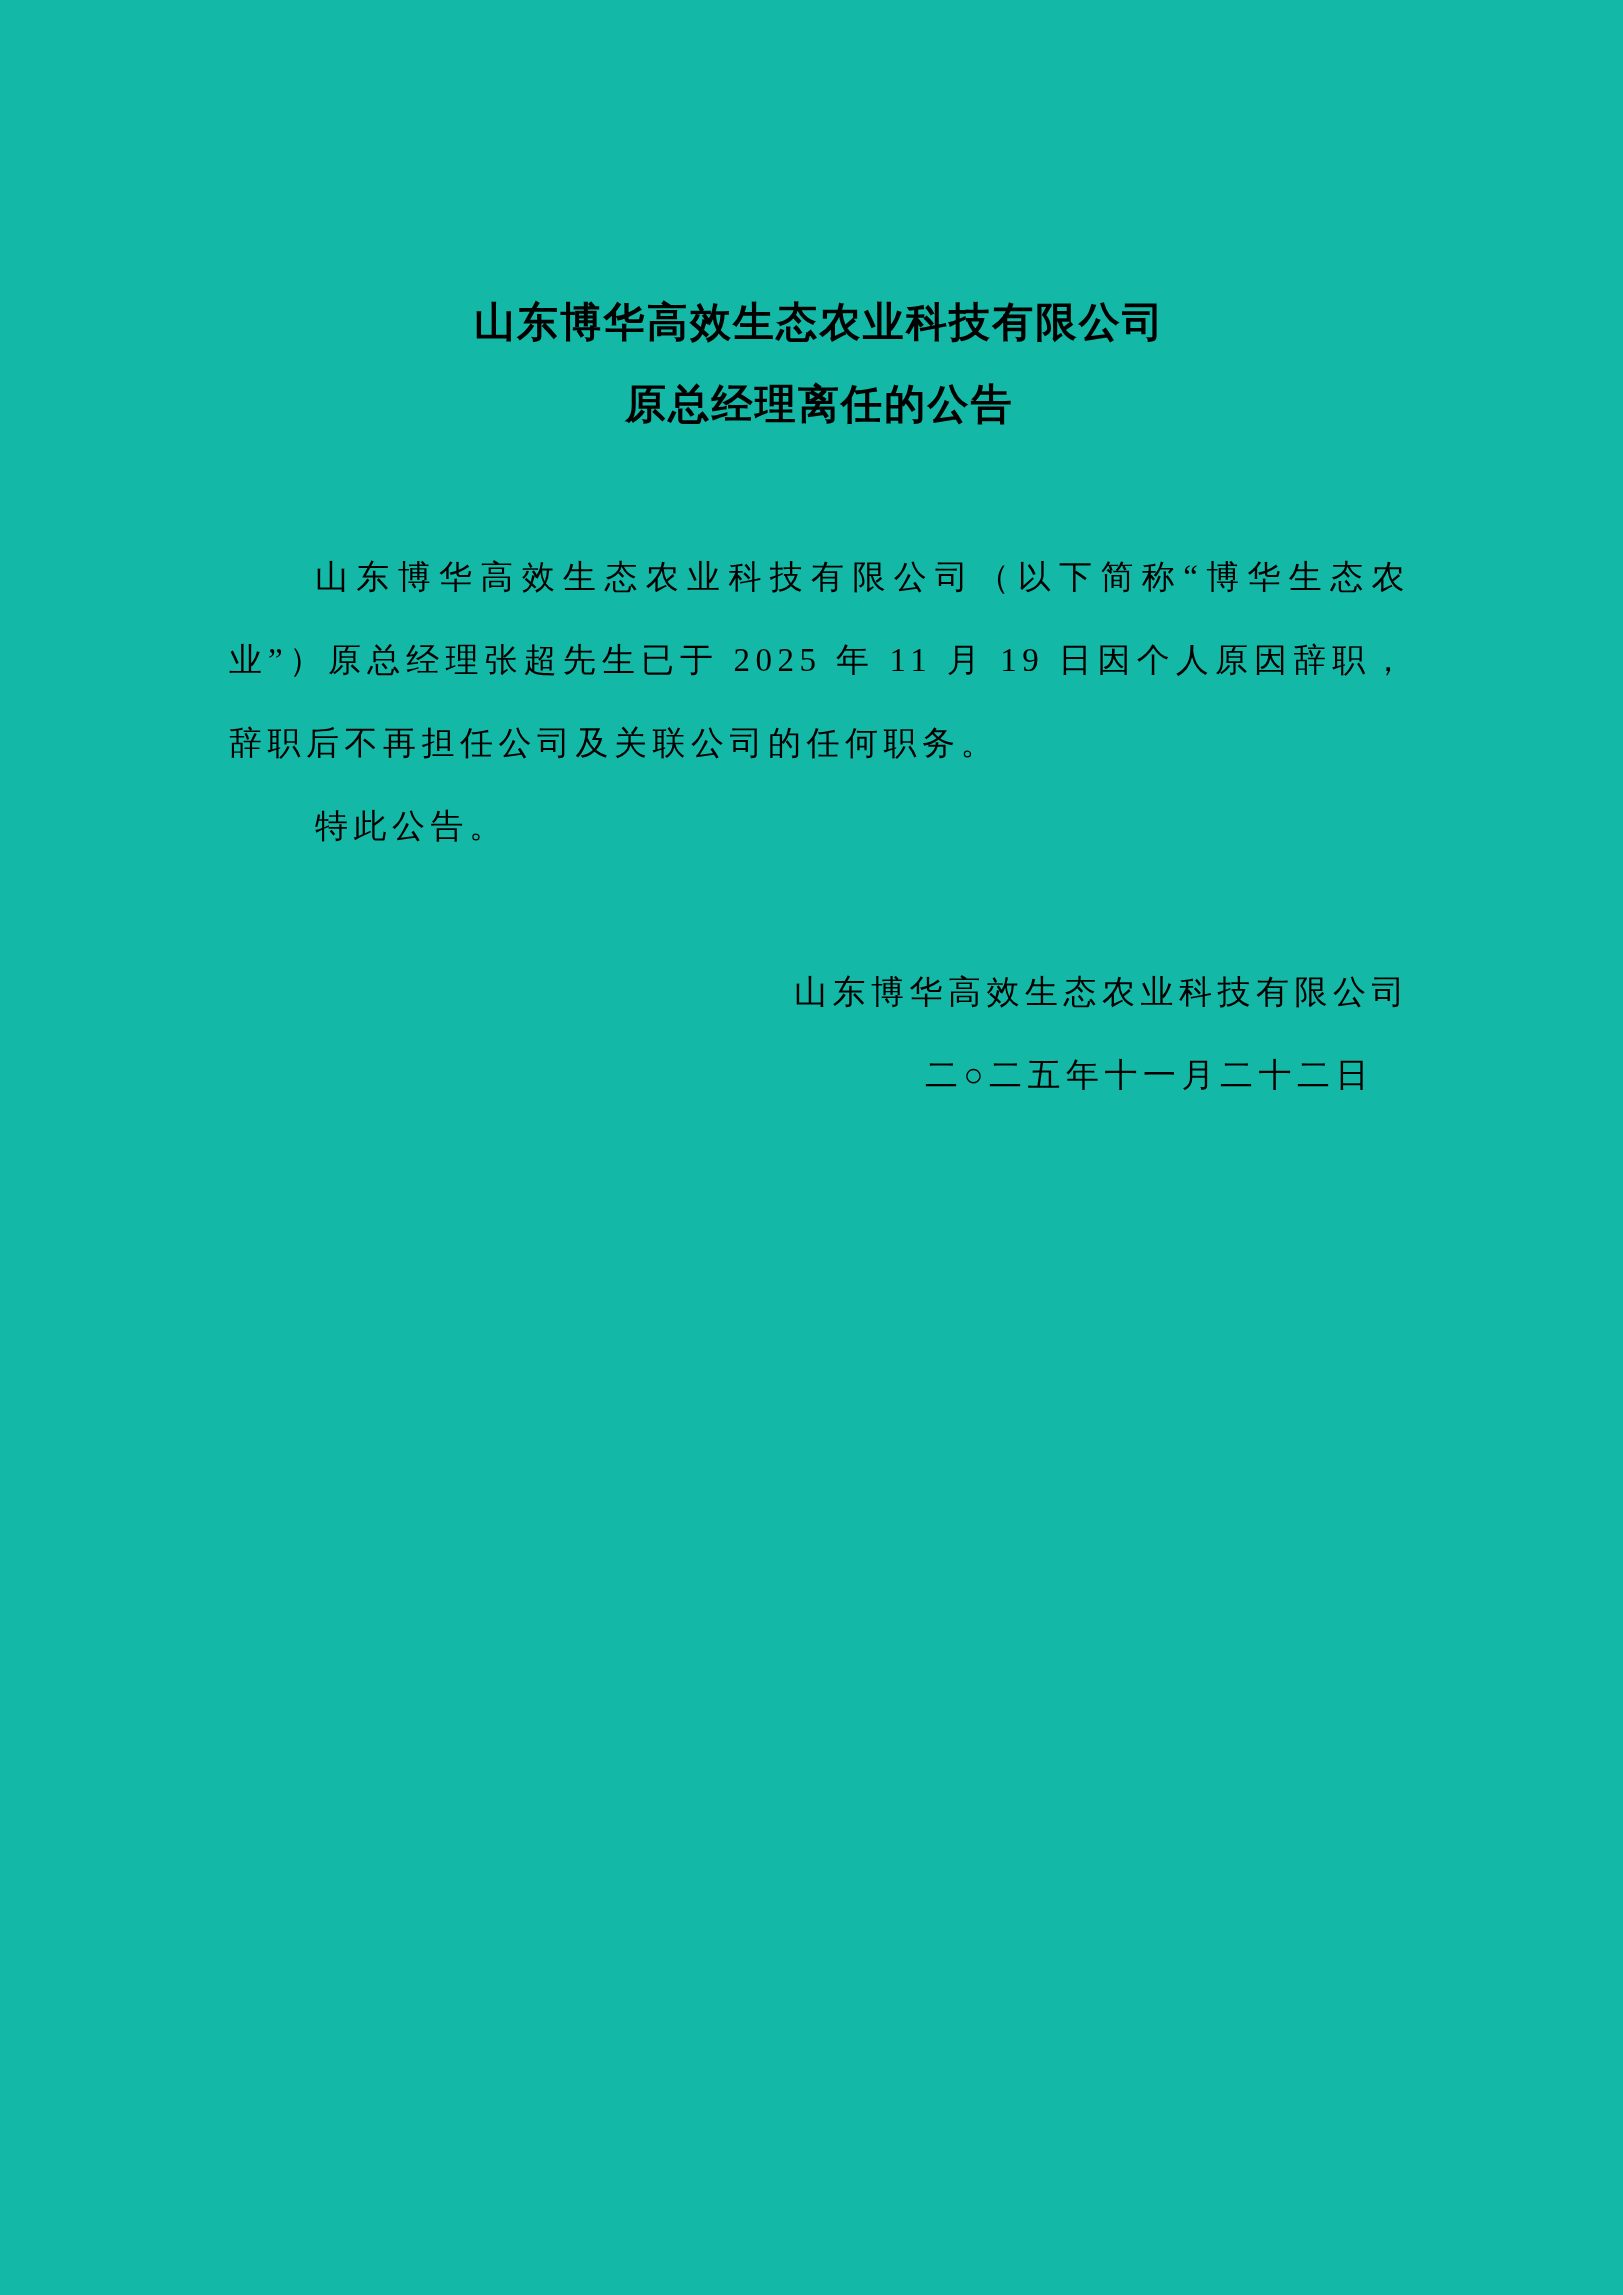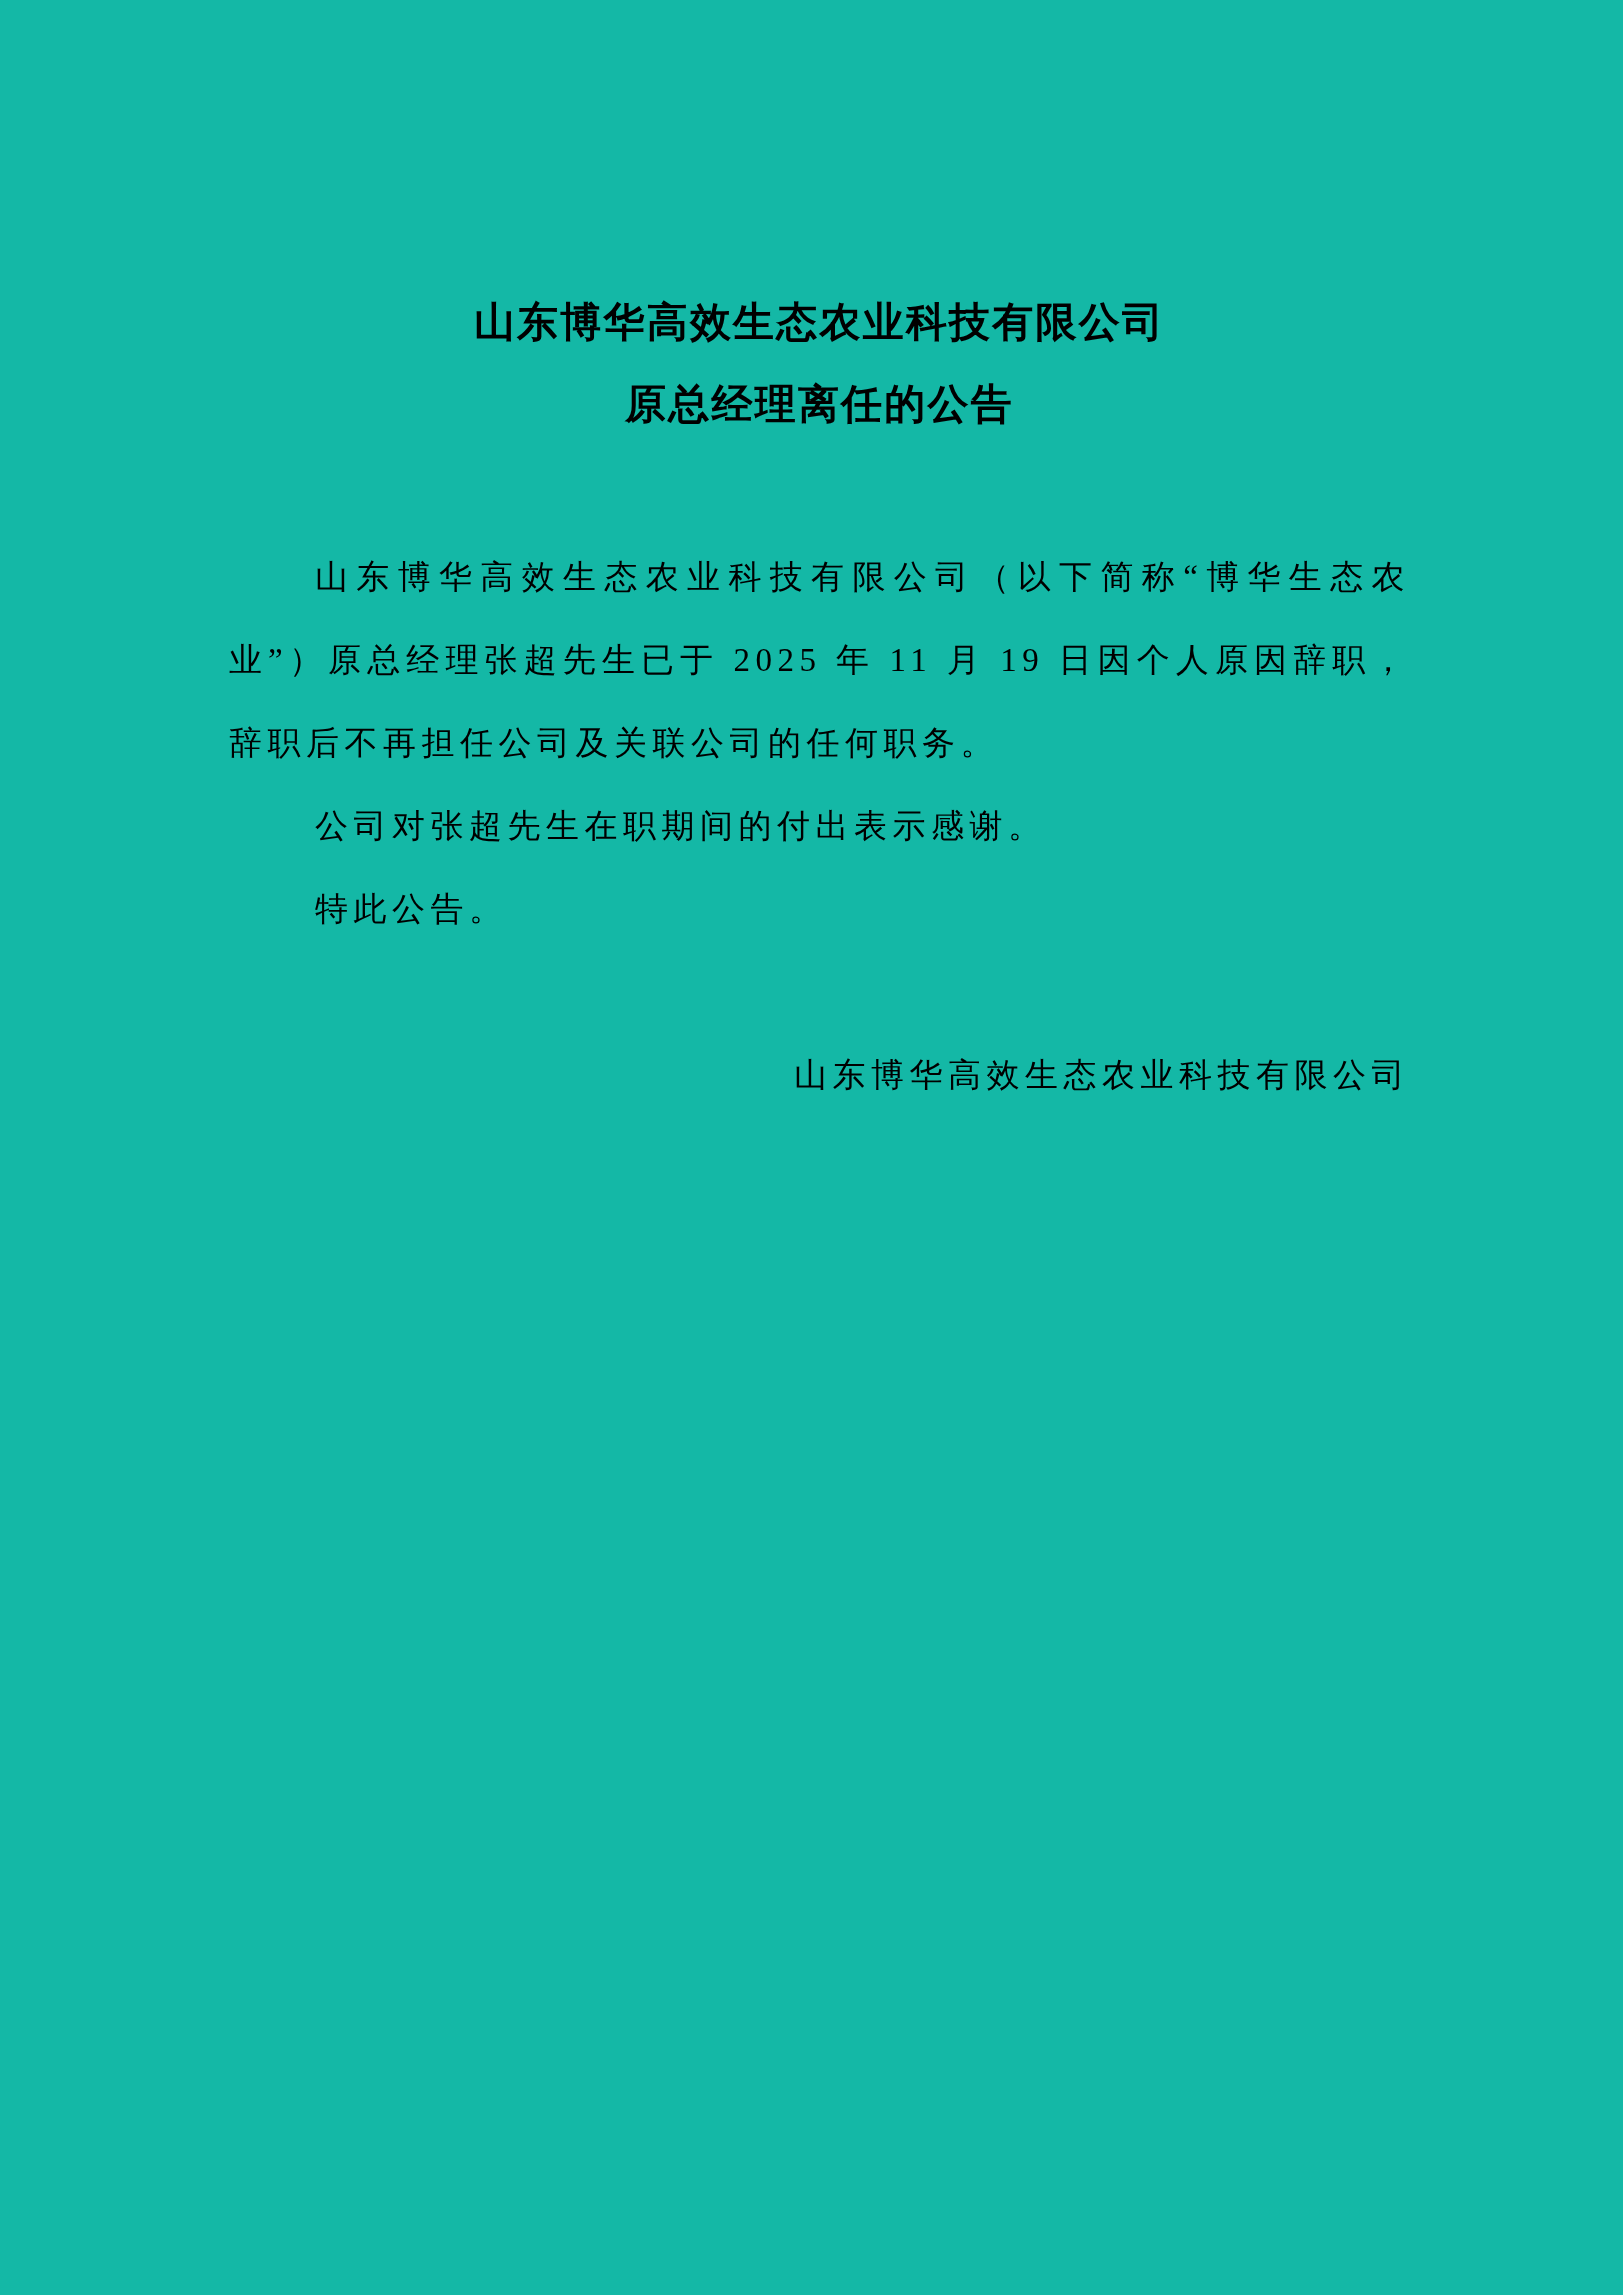--- a/index.html
+++ b/index.html
@@ -60,22 +60,22 @@
 
 <div class="page">
 
   <div class="title-block">
     <h1 class="doc-title">山东博华高效生态农业科技有限公司</h1>
     <h1 class="doc-title">原总经理离任的公告</h1>
   </div>
 
   <div class="body-block">
     <p>山东博华高效生态农业科技有限公司（以下简称“博华生态农业”）原总经理张超先生已于 2025 年 11 月 19 日因个人原因辞职，辞职后不再担任公司及关联公司的任何职务。</p>
-    <p>公司对张超先生在职期间的付出表示感谢。</p>
     <p>特此公告。</p>
   </div>
 
   <div class="signature-block">
     <p class="signature-company">山东博华高效生态农业科技有限公司</p>
+    <p class="signature-date">二○二五年十一月二十二日</p>
   </div>
 
 </div>
 
 
 </body></html>

